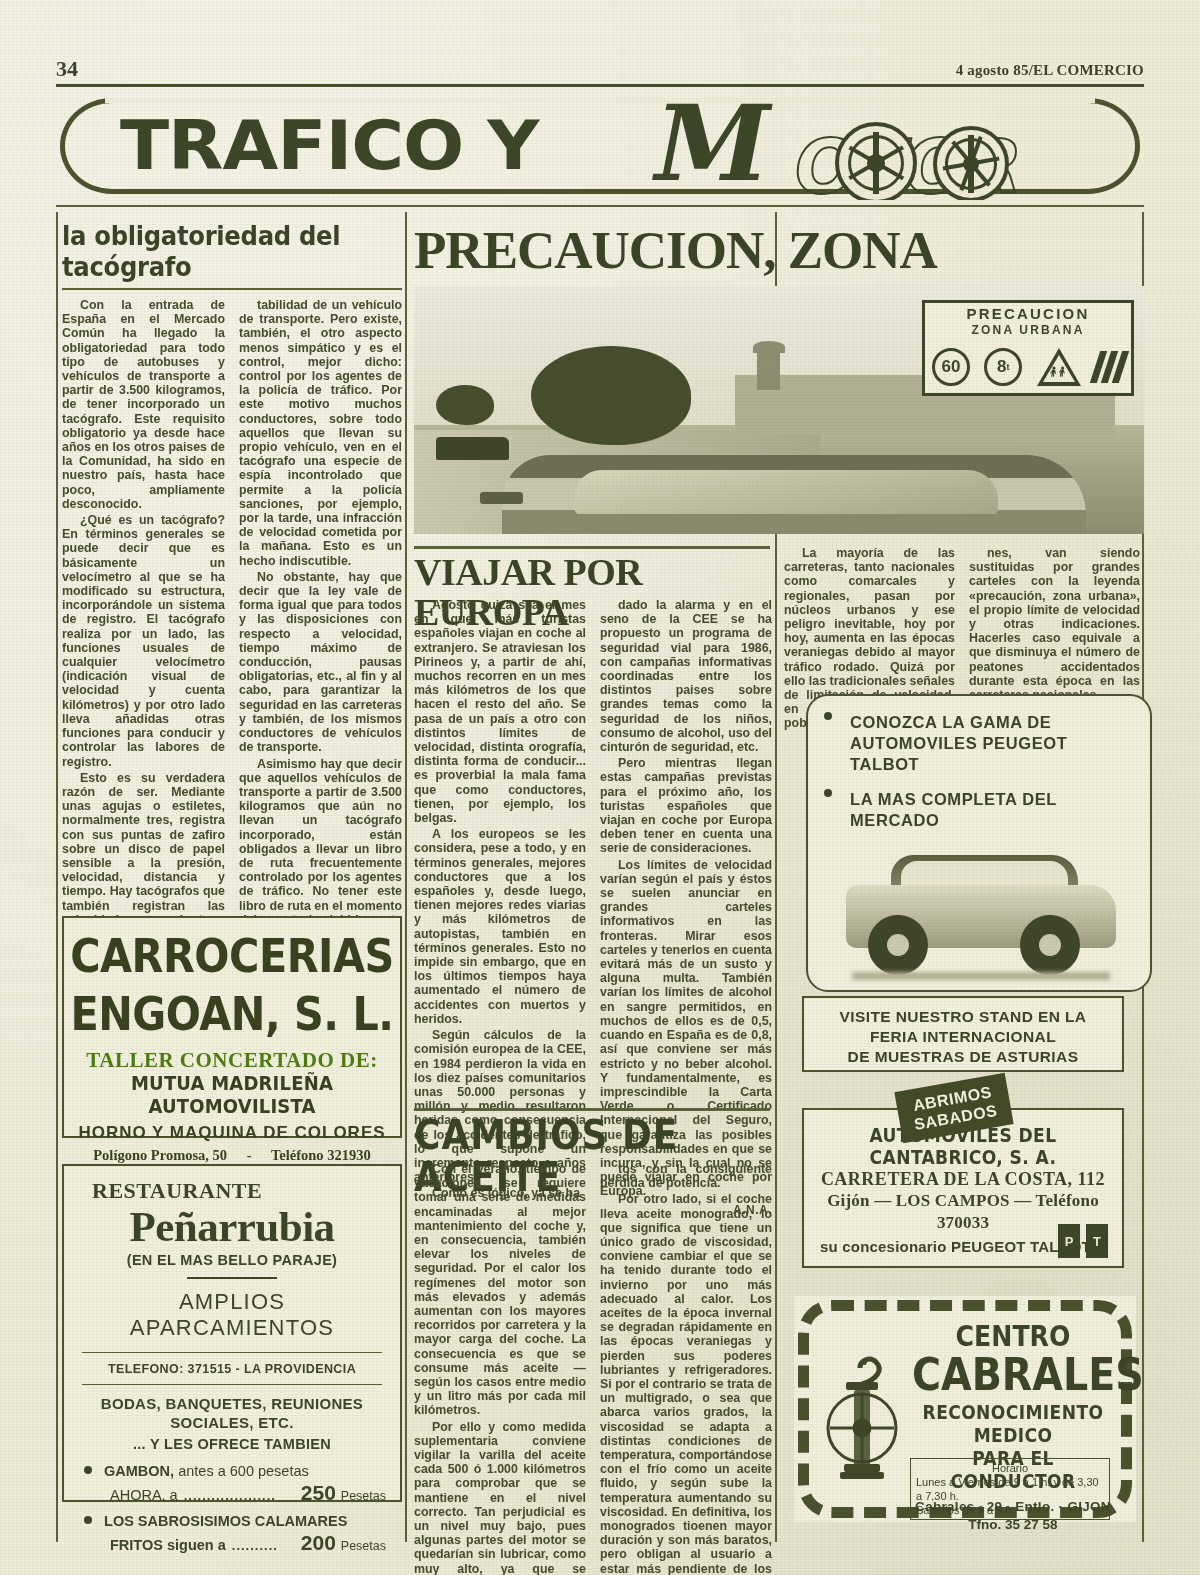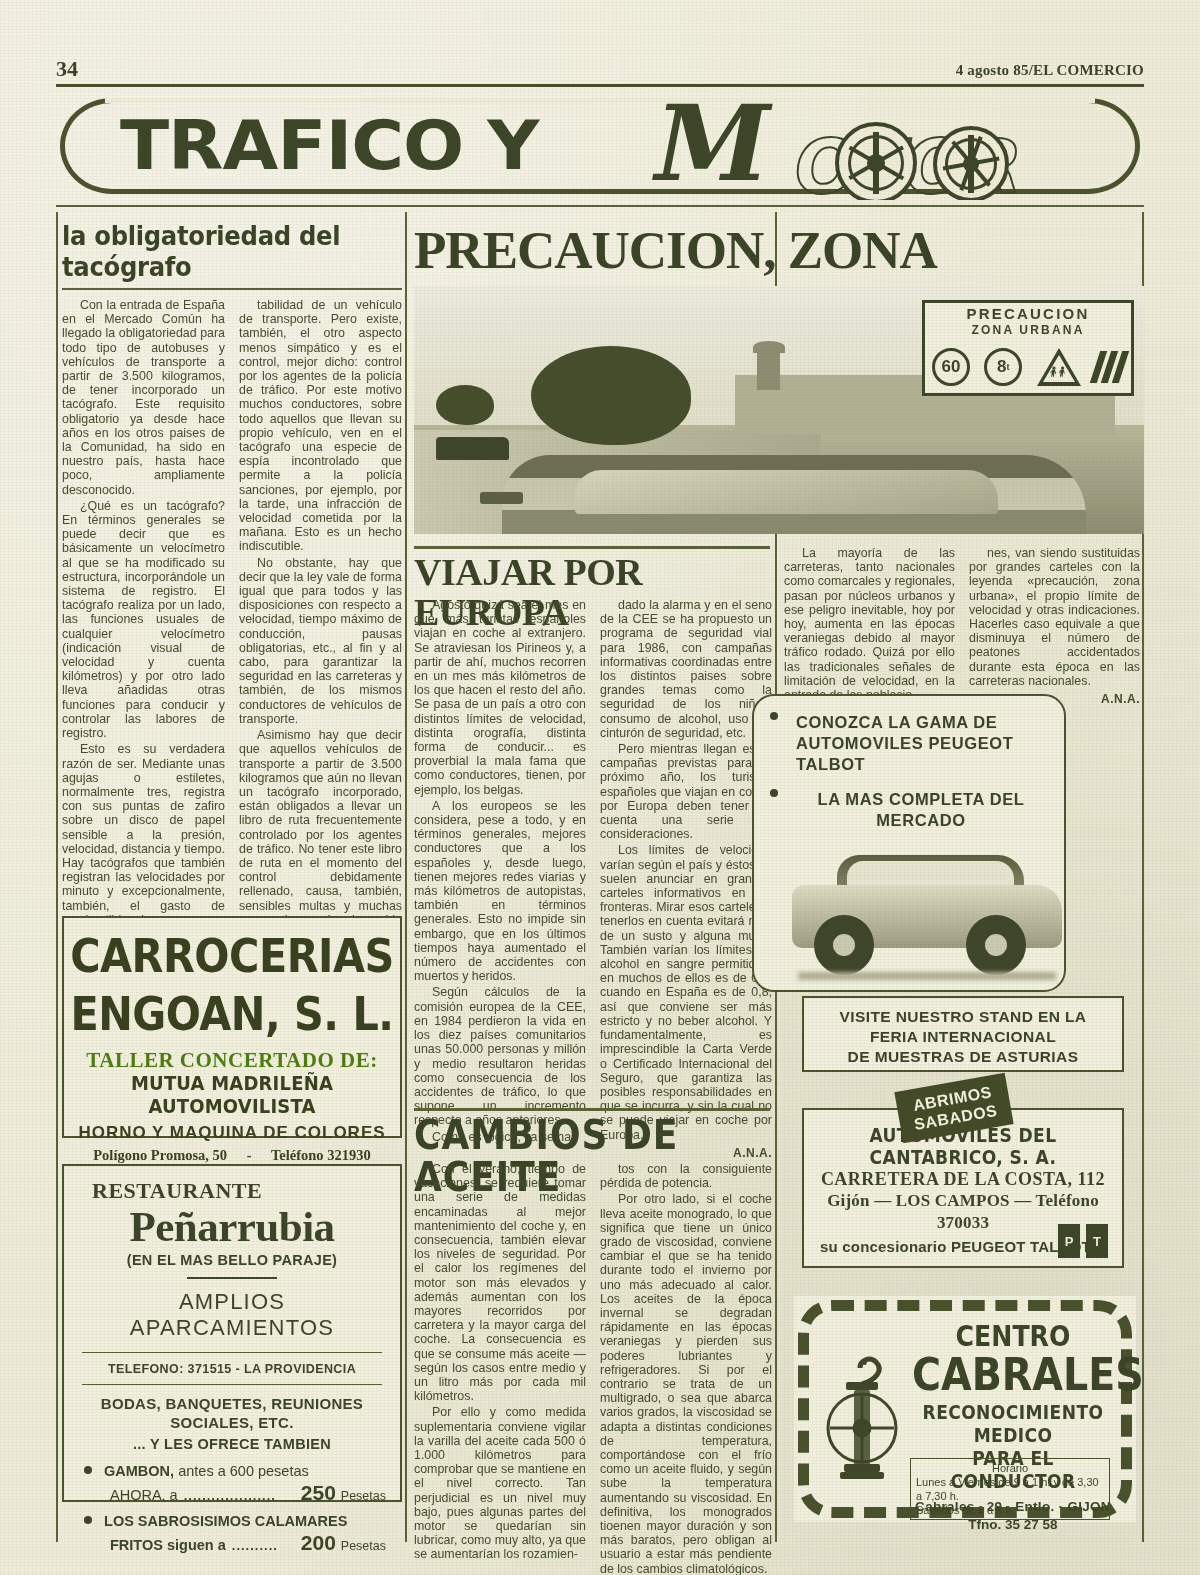--- a/index.html
+++ b/index.html
@@ -70,21 +70,21 @@
   
   .vrule { position:absolute; width:2px; background:#5a6139; }
   .hrule { position:absolute; height:2px; background:#5a6139; }
 
   
   .body-col {
     font:12.4px/14.2px "Liberation Sans", sans-serif;
     color:#444c2c; text-align:justify; text-justify:inter-word;
     -webkit-hyphens:none; hyphens:none;
   }
-  .body-col p { margin:0 0 0 0; text-indent:18px; }
+  .body-col p { margin:0 0 0 0; text-indent:18px;font-weight:bold; }
   .body-col p + p { margin-top:2px; }
   .sig { text-align:right; font-weight:bold; font-size:12px; margin-top:4px; letter-spacing:.5px;}
 
   .kicker {
     font:700 27px/31px "DejaVu Sans Condensed","DejaVu Sans", sans-serif;
     color:#3b4327; letter-spacing:-.3px;
   }
   .sec-head {
     font:900 38px/40px "Liberation Serif", serif;
     color:#3b4327; letter-spacing:-.5px;
@@ -327,29 +327,29 @@
   <div style="position:absolute; left:784px; top:546px; width:356px; display:flex; gap:14px;">
     <div class="body-col" style="width:171px;">
       <p>La mayoría de las carreteras, tanto nacionales como comarcales y regionales, pasan por núcleos urbanos y ese peligro inevitable, hoy por hoy, aumenta en las épocas veraniegas debido al mayor tráfico rodado. Quizá por ello las tradicionales señales de limitación de velocidad, en la entrada de las poblacio-</p>
     </div>
     <div class="body-col" style="width:171px;">
       <p>nes, van siendo sustituidas por grandes carteles con la leyenda «precaución, zona urbana», el propio límite de velocidad y otras indicaciones. Hacerles caso equivale a que disminuya el número de peatones accidentados durante esta época en las carreteras nacionales.</p>
       <div class="sig">A.N.A.</div>
     </div>
   </div>
 
-  <div class="adbox" style="left:752px; top:694px; width:314px; height:298px; border-radius:22px;">
+  <div class="adbox" style="left:806px; top:694px; width:346px; height:298px; border-radius:22px;">
     <div style="padding:16px 18px 0 16px;">
       <div class="pt-item" style="display:flex; gap:10px; margin-bottom:14px;">
         <span class="bullet"></span>
         <span style="flex:1;">CONOZCA LA GAMA DE AUTOMOVILES PEUGEOT TALBOT</span>
       </div>
       <div class="pt-item" style="display:flex; gap:10px;">
         <span class="bullet"></span>
-        <span style="flex:1;text-align:center;">LA MAS COMPLETA DEL MERCADO</span>
+        <span style="flex:1;">LA MAS COMPLETA DEL MERCADO</span>
       </div>
     </div>
 
     <div class="carimg" style="position:absolute; left:12px; top:138px; width:322px; height:150px;">
       <div class="cargreen"></div>
       <div class="carglass"></div>
       <div class="carbody"></div>
       <div class="cartire" style="left:15%;">
           <i></i>
         </div>

